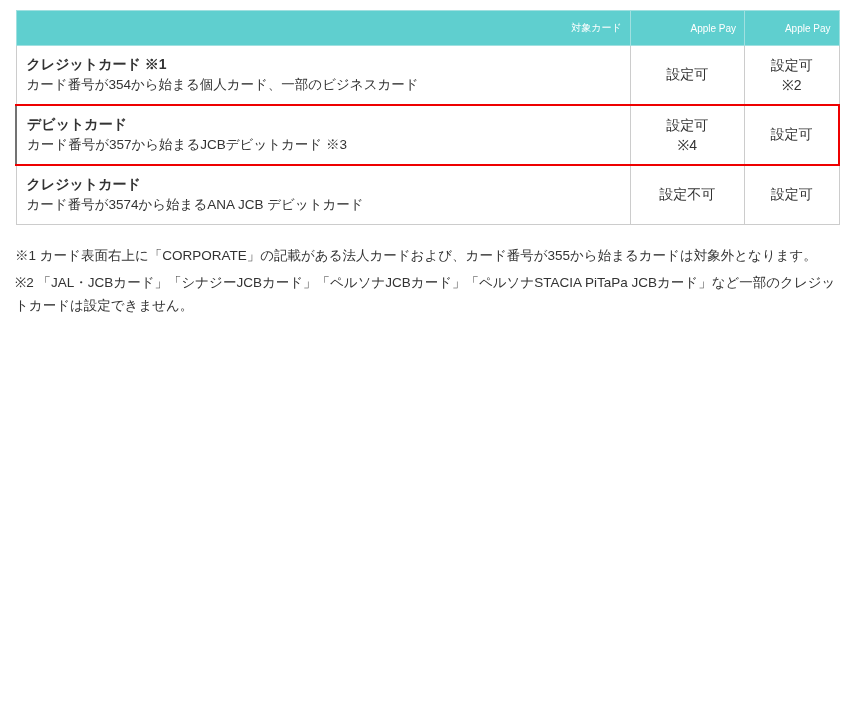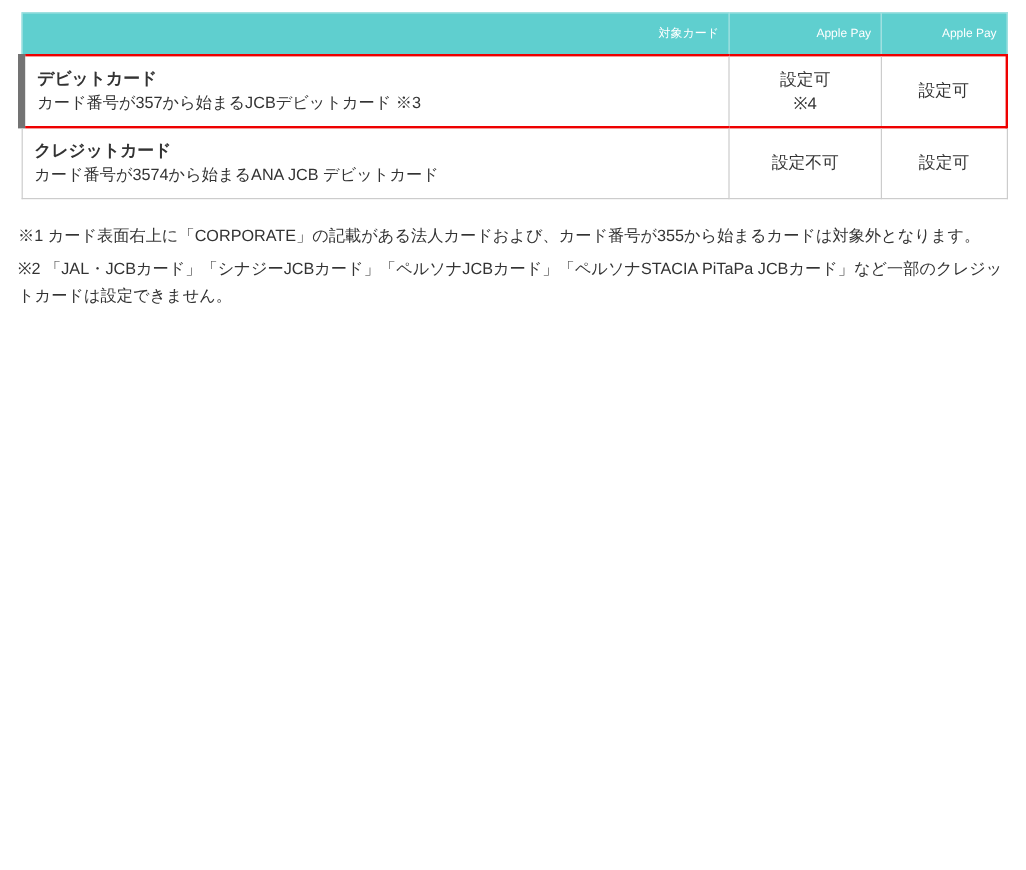--- a/index.html
+++ b/index.html
@@ -51,21 +51,21 @@
       text-align: center;
       vertical-align: middle;
     }
 
     tr.highlighted-row td {
       border-top: 2px solid #e00;
       border-bottom: 2px solid #e00;
     }
 
     tr.highlighted-row td:first-child {
-      border-left: 6px solid #737373;
+      border-left: 2px solid #737373;
     }
 
     tr.highlighted-row td:last-child {
       border-right: 2px solid #e00;
     }
 
     .section-header {
       font-weight: bold;
       font-size: 14px;
     }
@@ -91,20 +91,25 @@
 
 <table>
   <thead>
     <tr>
       <th>対象カード</th>
       <th>Apple Pay</th>
       <th>Apple Pay</th>
     </tr>
   </thead>
   <tbody id="table-body">
+  <tr>
+        <td class="card-name"><span class="section-header">クレジットカード ※1</span><span class="card-sub">カード番号が354から始まる個人カード、一部のビジネスカード</span></td>
+        <td class="center-cell">設定可</td>
+        <td class="center-cell">設定可<br>※2</td>
+      </tr>
       <tr class="highlighted-row">
         <td class="card-name"><span class="section-header">デビットカード</span><span class="card-sub">カード番号が357から始まるJCBデビットカード ※3</span></td>
         <td class="center-cell">設定可<br>※4</td>
         <td class="center-cell">設定可</td>
       </tr>
       <tr>
         <td class="card-name"><span class="section-header">クレジットカード</span><span class="card-sub">カード番号が3574から始まるANA JCB デビットカード</span></td>
         <td class="center-cell">設定不可</td>
         <td class="center-cell">設定可</td>
       </tr>

